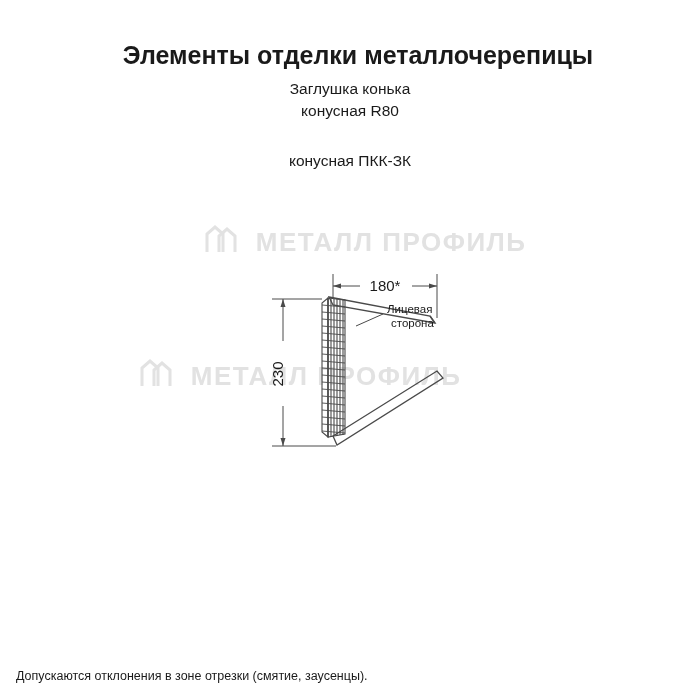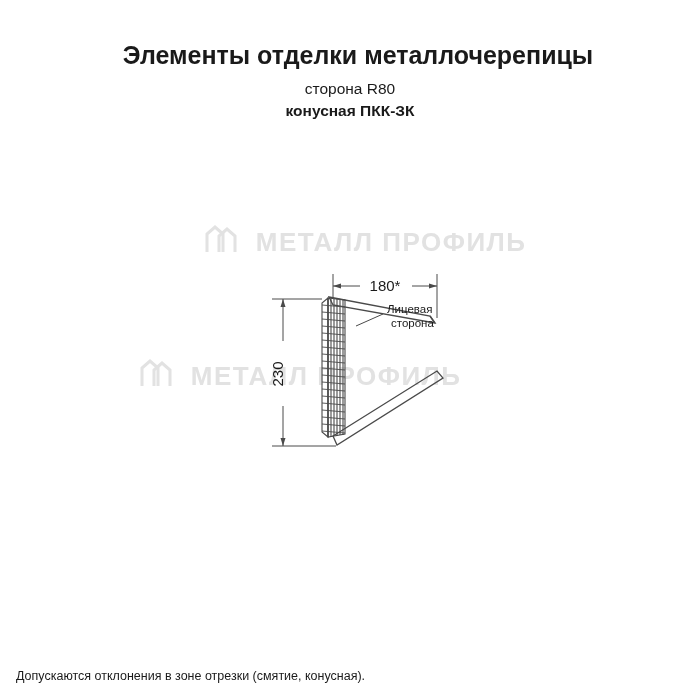--- a/index.html
+++ b/index.html
@@ -44,22 +44,21 @@
     width: 700px;
     text-align: center;
     font-size: 15.5px;
     line-height: 22px;
     color: #1a1a1a;
   }
   .subtitle-line {
     display: block;
   }
   .subtitle-line.spaced {
-    margin-top: 0;
-    font-weight: bold;
+    margin-top: 28px;
   }
 
   
   .drawing {
     position: absolute;
     top: 190px;
     left: 0;
     width: 700px;
     height: 300px;
   }
@@ -121,21 +120,22 @@
   }
 </style>
 </head>
 <body>
 
 <div class="page">
 
   <h1 class="title">Элементы отделки металлочерепицы</h1>
 
   <div class="subtitle-block">
-    <span class="subtitle-line">сторона R80</span>
+    <span class="subtitle-line">Заглушка конька</span>
+    <span class="subtitle-line">конусная R80</span>
     <span class="subtitle-line spaced">конусная   ПКК-ЗК</span>
   </div>
 
   <div class="drawing">
 
     <div class="watermarks">
       <div class="wm wm1">
         <span class="wm-mark">
           <svg width="34" height="30" viewBox="0 0 34 30" xmlns="http://www.w3.org/2000/svg">
             <path d="M2 28 L2 10 L10 3 L18 10 L18 28" fill="none" stroke="#e2e2e2" stroke-width="3"></path>
@@ -224,16 +224,16 @@
           <line x1="356" y1="120" x2="383" y2="108"></line>
         </g>
         <text class="face-label" x="387" y="107">Лицевая</text>
         <text class="face-label" x="391" y="121">сторона</text>
 
       </svg>
     </div>
   </div>
 
   <div class="footer">
-    <span>Допускаются отклонения в зоне отрезки (смятие, конусная).</span>
+    <span>Допускаются отклонения в зоне отрезки (смятие, заусенцы).</span>
   </div>
 
 </div>
 
 </body></html>

